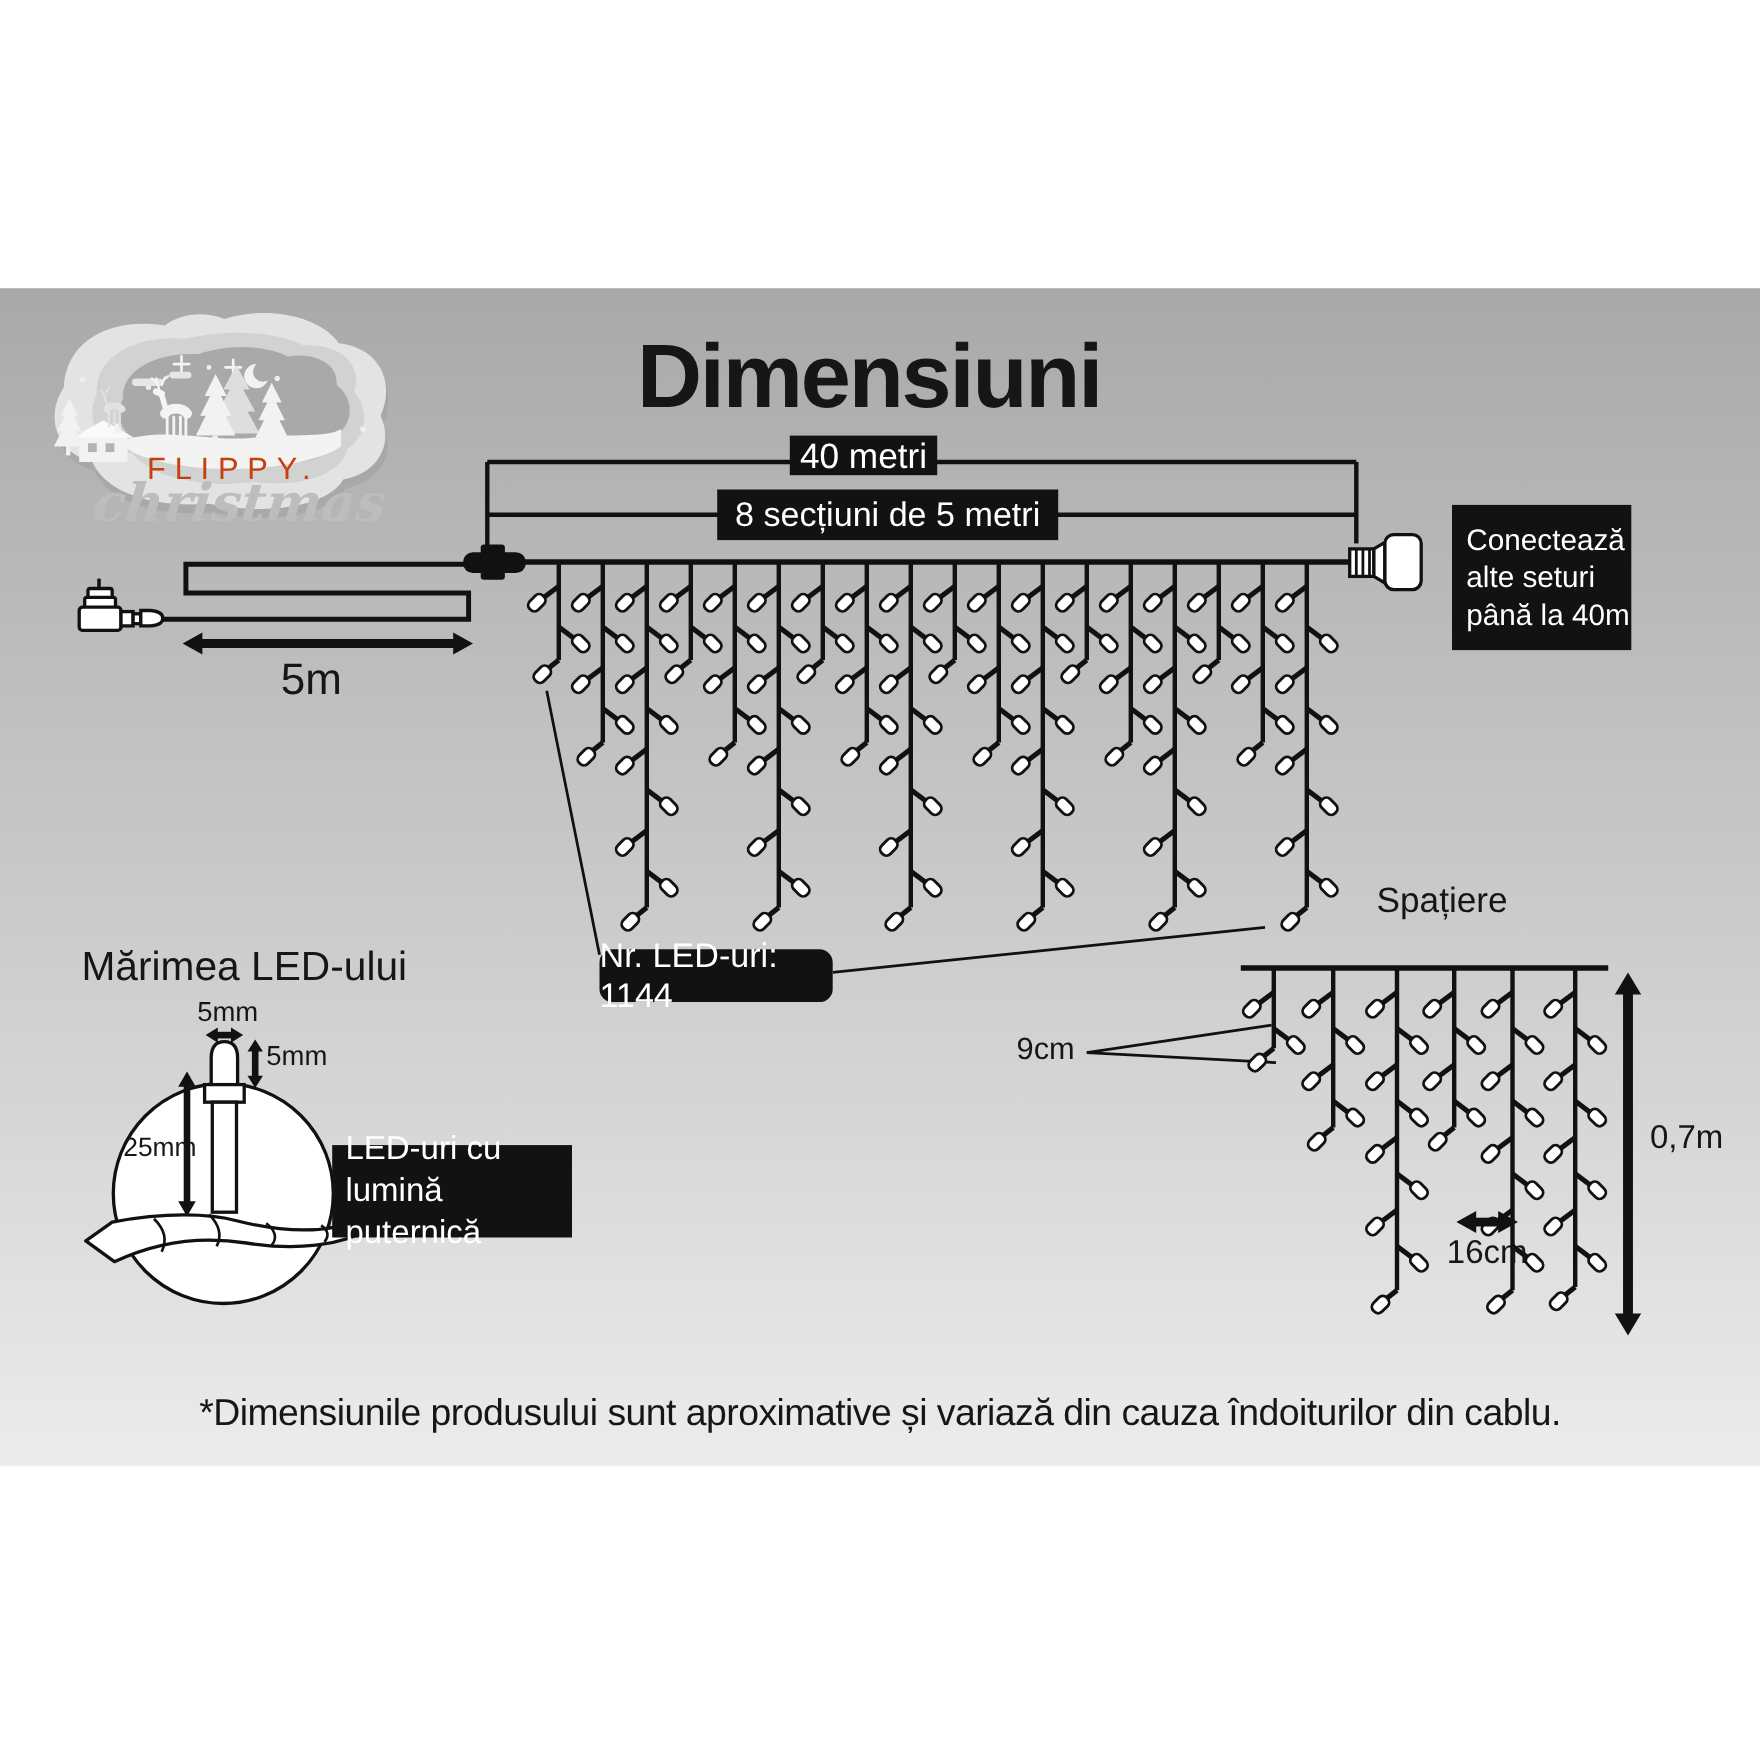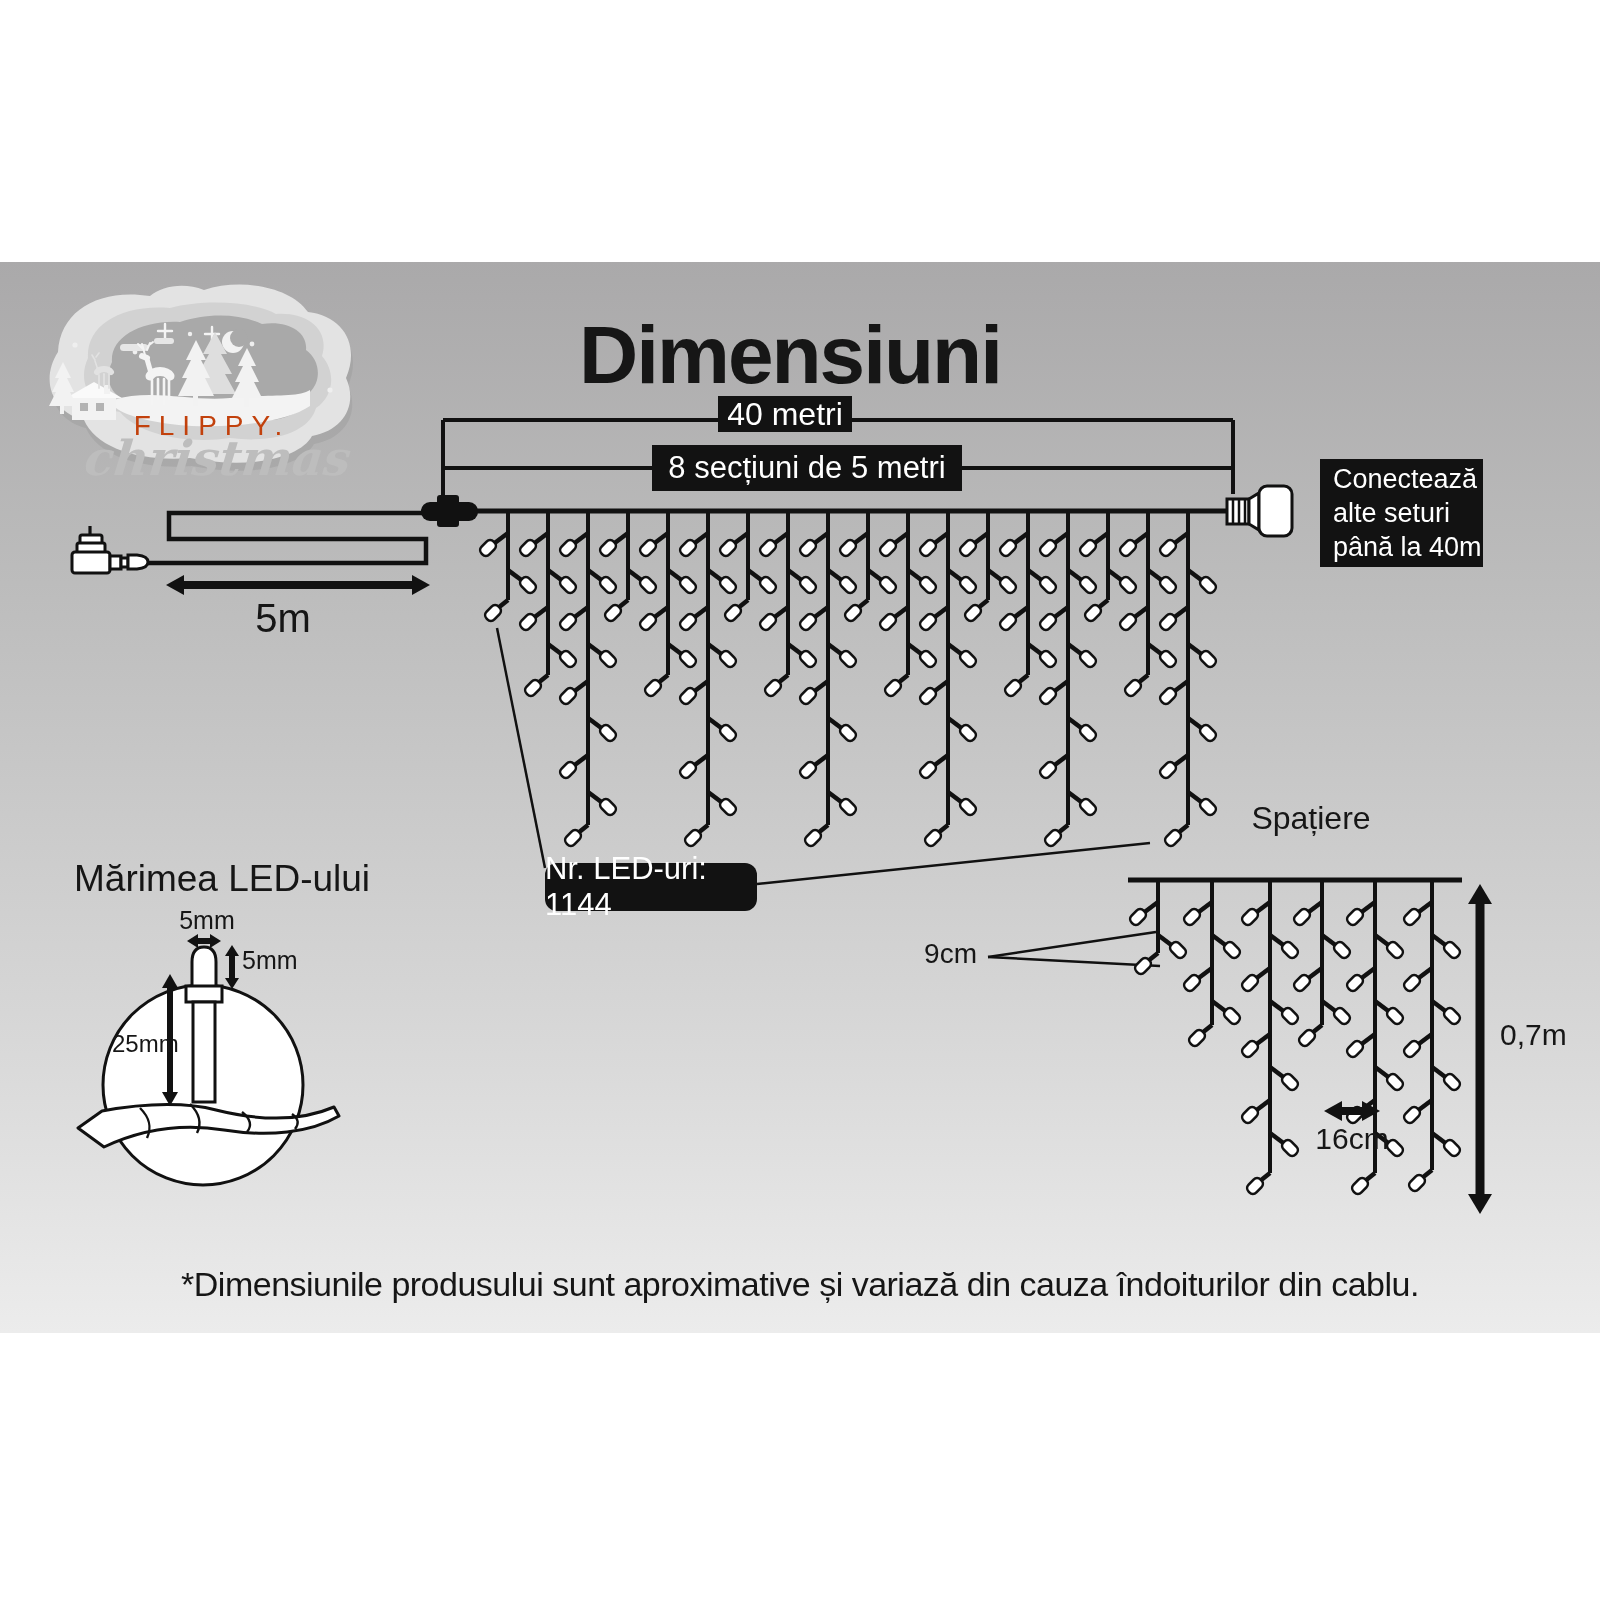--- a/index.html
+++ b/index.html
@@ -6,24 +6,24 @@
   #stage{position:relative;width:1600px;height:1600px;background:#ffffff;overflow:hidden;
          font-family:"Liberation Sans",sans-serif;color:#161616;}
   #band{position:absolute;left:0;top:262px;width:1600px;height:1071px;
         background:linear-gradient(180deg,#aaa9aa 0%,#bcbcbc 30%,#d6d6d6 70%,#ececec 100%);}
   svg.layer{position:absolute;left:0;top:0;width:1600px;height:1600px;}
   .txt{position:absolute;white-space:nowrap;}
   .center{text-align:center;}
   .blackbox{position:absolute;background:#121212;color:#fff;display:flex;
             align-items:center;justify-content:center;}
   .blackbox.colleft{flex-direction:column;align-items:flex-start;justify-content:center;}
-  #title{left:400px;top:296px;width:780px;font-size:82px;font-weight:bold;letter-spacing:-2px;margin-top:12px;}
+  #title{left:400px;top:296px;width:780px;font-size:82px;font-weight:bold;letter-spacing:-2px;}
   #box-40m{left:718px;top:396px;width:134px;height:36px;font-size:32px;}
   #box-sections{left:652px;top:445px;width:310px;height:46px;font-size:31px;}
-  #box-connect{left:1320px;top:459px;width:163px;height:108px;font-size:27px;line-height:34px;padding-left:13px;box-sizing:border-box;}
+  #box-connect{left:1320px;top:459px;width:163px;height:132px;font-size:27px;line-height:34px;padding-left:13px;box-sizing:border-box;}
   #box-nr{left:545px;top:863px;width:212px;height:48px;font-size:31px;border-radius:12px;}
   #box-led{left:302px;top:1041px;width:218px;height:84px;font-size:30px;line-height:38px;padding-left:12px;box-sizing:border-box;}
   #lbl-5m{left:233px;top:596px;width:100px;font-size:40px;}
   #lbl-spatiere{left:1211px;top:800px;width:200px;font-size:32px;}
   #lbl-marimea{left:74px;top:858px;font-size:37px;}
   #lbl-5mm-top{left:172px;top:906px;width:70px;font-size:25px;}
   #lbl-5mm-right{left:242px;top:946px;font-size:25px;}
   #lbl-25mm{left:112px;top:1030px;font-size:24px;}
   #lbl-9cm{left:905px;top:938px;width:72px;font-size:28px;text-align:right;}
   #lbl-16cm{left:1302px;top:1122px;width:100px;font-size:30px;}
@@ -574,20 +574,24 @@
     <span>8 secțiuni de 5 metri</span>
   </div>
   <div class="blackbox colleft" id="box-connect">
     <span>Conectează</span>
     <span>alte seturi</span>
     <span>până la 40m</span>
   </div>
   <div class="blackbox" id="box-nr">
     <span>Nr. LED-uri: 1144</span>
   </div>
+  <div class="blackbox colleft" id="box-led">
+    <span>LED-uri cu lumină</span>
+    <span>puternică</span>
+  </div>
 
   <div class="txt center" id="lbl-5m">5m</div>
   <div class="txt center" id="lbl-spatiere">Spațiere</div>
   <div class="txt" id="lbl-marimea">Mărimea LED-ului</div>
   <div class="txt center" id="lbl-5mm-top">5mm</div>
   <div class="txt" id="lbl-5mm-right">5mm</div>
   <div class="txt" id="lbl-25mm">25mm</div>
   <div class="txt" id="lbl-9cm">9cm</div>
   <div class="txt center" id="lbl-16cm">16cm</div>
   <div class="txt" id="lbl-07m">0,7m</div>

